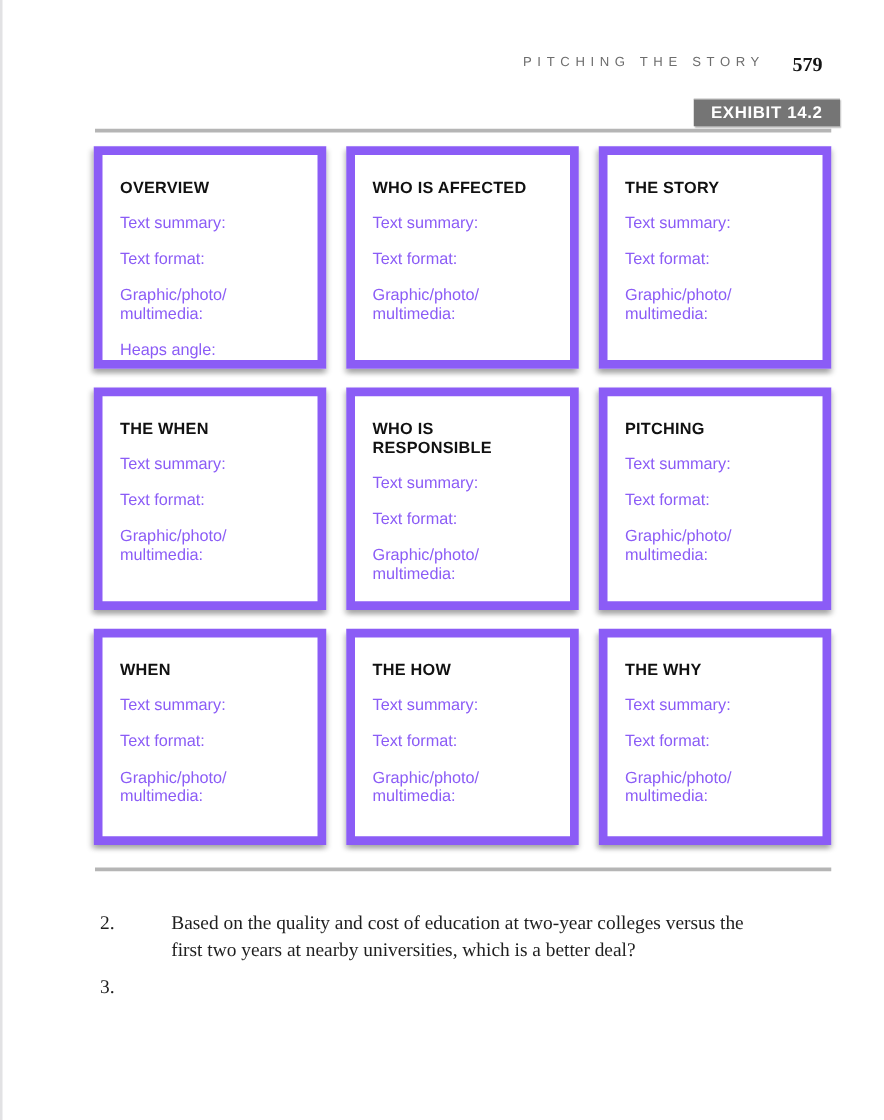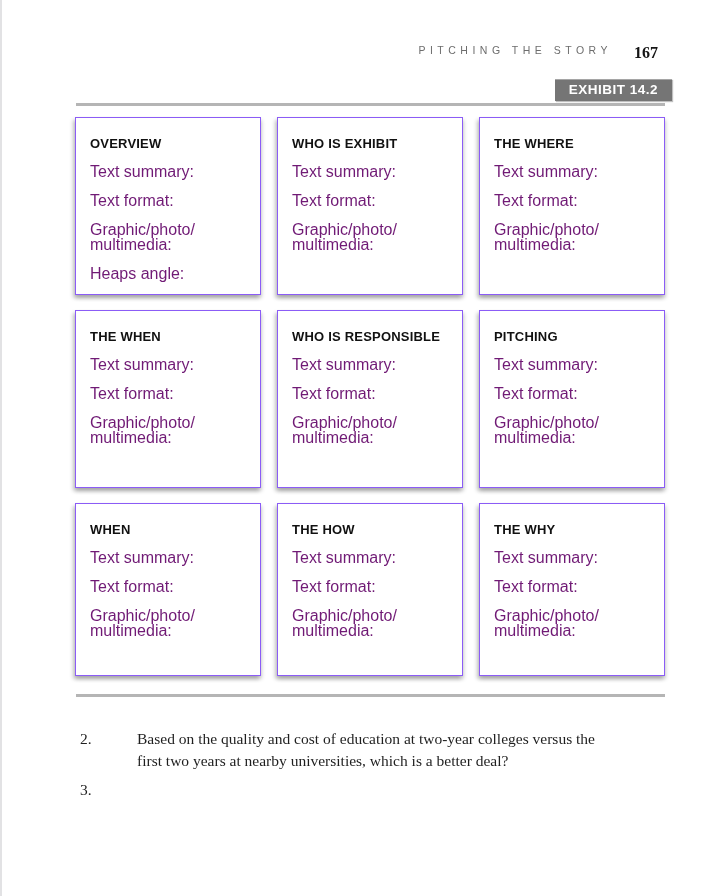--- a/index.html
+++ b/index.html
@@ -55,32 +55,32 @@
   
   .grid {
     position: absolute; left: 75px; top: 117px; width: 590px;
     display: grid;
     grid-template-columns: 186px 186px 186px;
     grid-template-rows: 178px 178px 173px;
     column-gap: 16px; row-gap: 15px;
   }
   .card {
     background: #ffffff;
-    border: 1px solid #8b5cf6;
+    border: 7px solid #8b5cf6;
     box-shadow: -2px 3px 4px rgba(0,0,0,0.22), 1px 3px 4px rgba(0,0,0,0.18);
     padding: 18px 12px 10px 14px;
     box-sizing: border-box;
   }
   .card-title {
     font-size: 13px; font-weight: 700; color: #111111;
     letter-spacing: 0.2px;
     margin-bottom: 13px;
   }
   .card-field {
-    font-size: 16px; color: #701a75;
+    font-size: 13px; color: #8b5cf6;
     line-height: 15px;
     margin-bottom: 14px;
     white-space: pre-line;
   }
 
   
   .questions {
     position: absolute; left: 80px; top: 728px; width: 560px;
     font-family: "Liberation Serif", serif;
     font-size: 15.5px; color: #1f1f1f;
@@ -92,50 +92,50 @@
   .q-number { width: 21px; flex: 0 0 21px; }
   .q-text { white-space: pre-line; margin-left: 36px; }
 </style>
 </head>
 <body>
 
 <div class="page-edge"></div>
 
 <div class="running-head-row">
   <span class="running-head">PITCHING THE STORY</span>
-  <span class="page-number">167</span>
+  <span class="page-number">579</span>
 </div>
 
 <div class="caption-row">
   <span class="exhibit-badge" style="background: rgb(117, 117, 117);">EXHIBIT 14.2</span>
 </div>
 
 <div class="rule rule-top"></div>
 
 <div class="grid">
 
   <div class="card">
     <div class="card-title">OVERVIEW</div>
     <div class="card-field">Text summary:</div>
     <div class="card-field">Text format:</div>
     <div class="card-field">Graphic/photo/
 multimedia:</div>
     <div class="card-field">Heaps angle:</div>
   </div>
 
   <div class="card">
-    <div class="card-title">WHO IS EXHIBIT</div>
-    <div class="card-field">Text summary:</div>
-    <div class="card-field">Text format:</div>
-    <div class="card-field">Graphic/photo/
-multimedia:</div>
-  </div>
-
-  <div class="card">
-    <div class="card-title">THE WHERE</div>
+    <div class="card-title">WHO IS AFFECTED</div>
+    <div class="card-field">Text summary:</div>
+    <div class="card-field">Text format:</div>
+    <div class="card-field">Graphic/photo/
+multimedia:</div>
+  </div>
+
+  <div class="card">
+    <div class="card-title">THE STORY</div>
     <div class="card-field">Text summary:</div>
     <div class="card-field">Text format:</div>
     <div class="card-field">Graphic/photo/
 multimedia:</div>
   </div>
 
   <div class="card">
     <div class="card-title">THE WHEN</div>
     <div class="card-field">Text summary:</div>
     <div class="card-field">Text format:</div>

